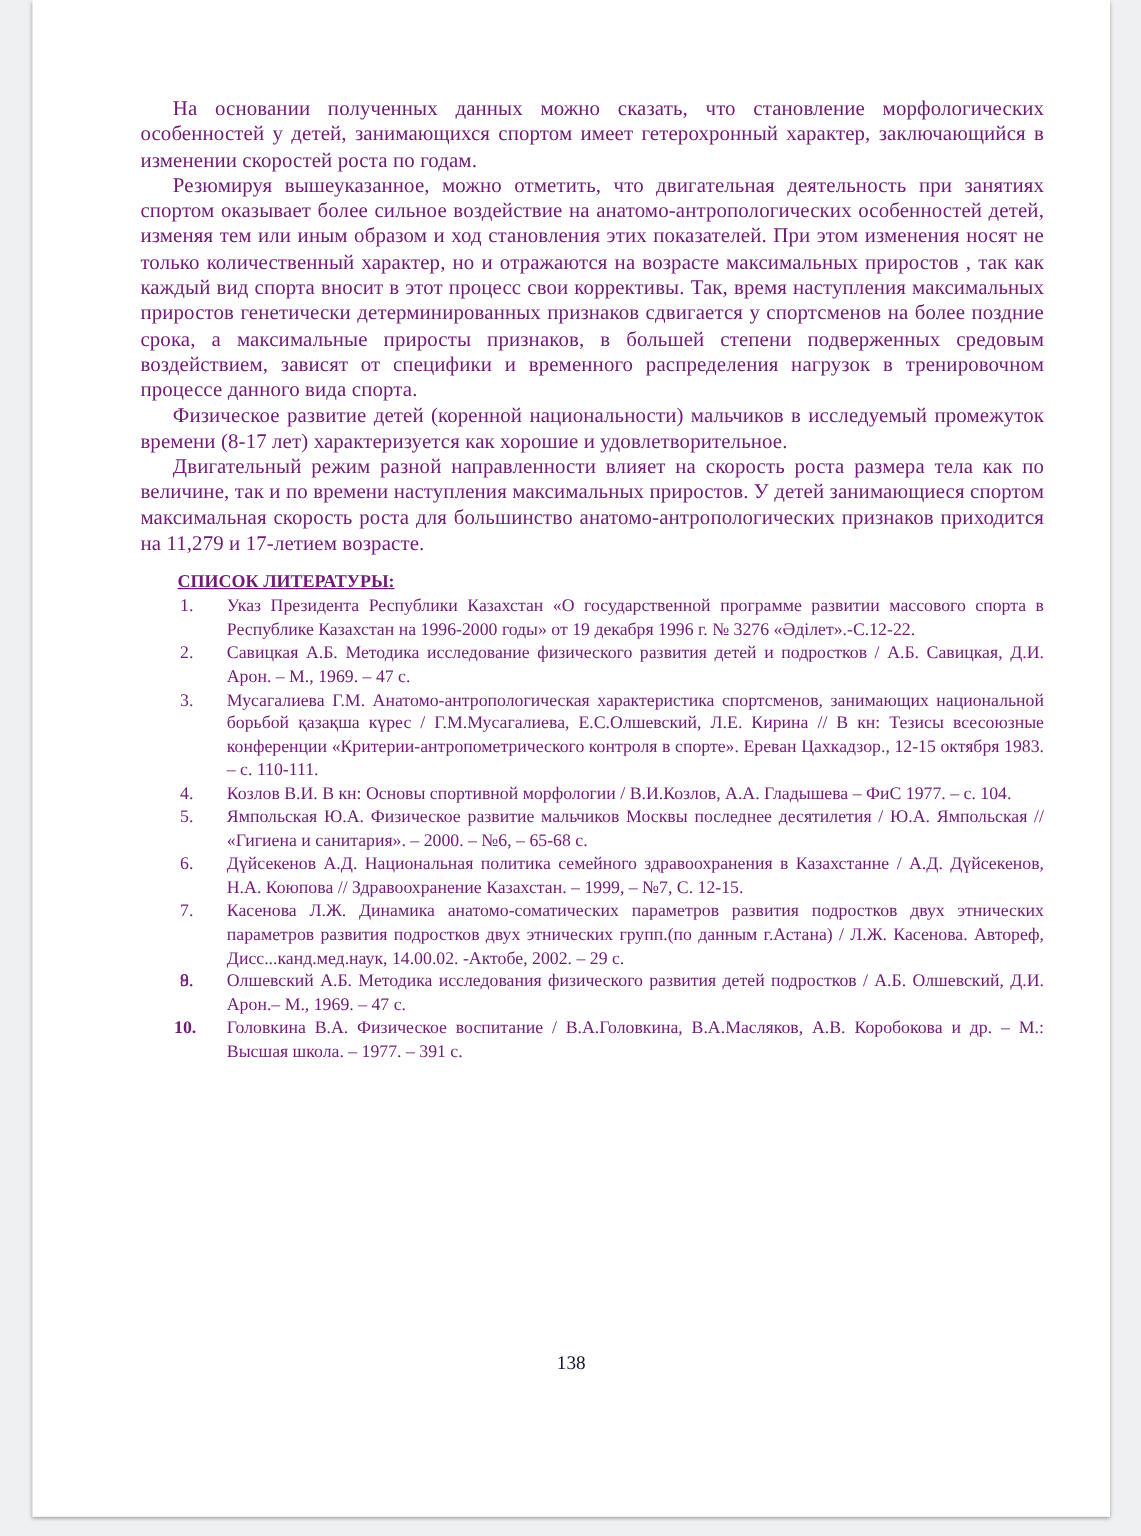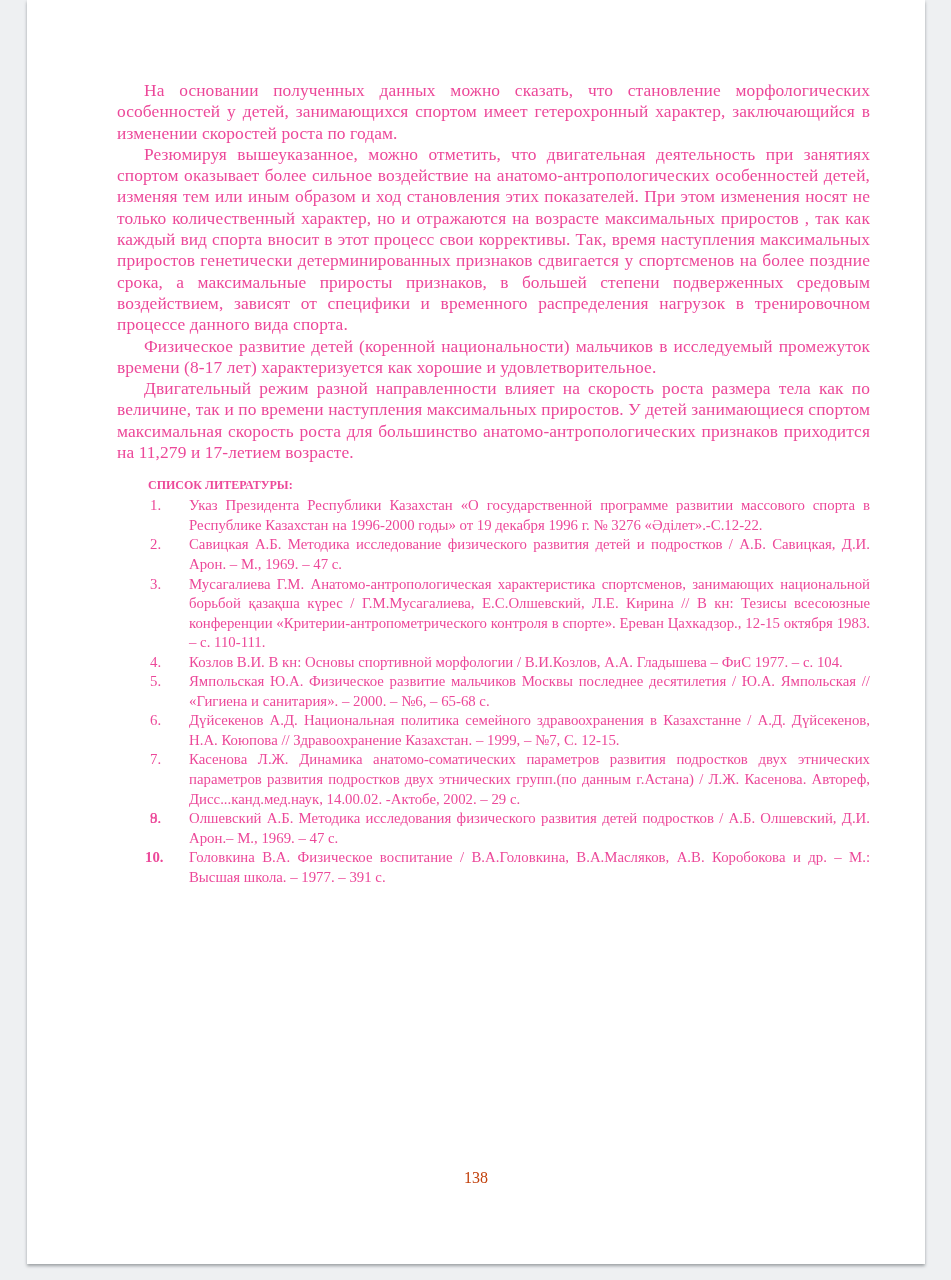--- a/index.html
+++ b/index.html
@@ -22,39 +22,40 @@
     width: 898px;
     height: 1264px;
     background: #ffffff;
     box-shadow: 0 2px 3px rgba(90, 95, 100, 0.55);
   }
   .content {
     position: absolute;
     left: 90px;
     top: 80px;
     width: 753px;
-    color: #ec4899;
+    color: #701a75;
   }
   .para {
     margin: 0;
     font-size: 17.4px;
     line-height: 21.3px;
     text-align: justify;
     text-indent: 27px;
     letter-spacing: 0.1px;
   }
   .bibliography {
     margin-top: 12px;
     margin-left: 31px;
   }
   .bib-heading {
-    font-size: 12px;
+    font-size: 15px;
     font-weight: bold;
     line-height: 20px;
     margin: 0 0 1px 0;
+    text-decoration: underline;
   }
   .ref {
     position: relative;
     margin: 0;
     padding-left: 41px;
     font-size: 14.8px;
     line-height: 19.55px;
     text-align: justify;
   }
   .ref-num {
@@ -68,22 +69,21 @@
     left: -3px;
     font-weight: bold;
   }
   .page-number {
     position: absolute;
     left: 0;
     top: 1128px;
     width: 100%;
     text-align: center;
     font-size: 16px;
-    color: #c2410c;
-    margin-top: 41px;
+    color: #0f172a;
   }
 </style>
 </head>
 <body>
 
 <div class="viewport">
   <div class="page">
     <div class="content">
 
       <p class="para">На основании полученных данных можно сказать, что становление морфологических особенностей у детей, занимающихся спортом имеет гетерохронный характер, заключающийся в изменении скоростей роста по годам.</p>

